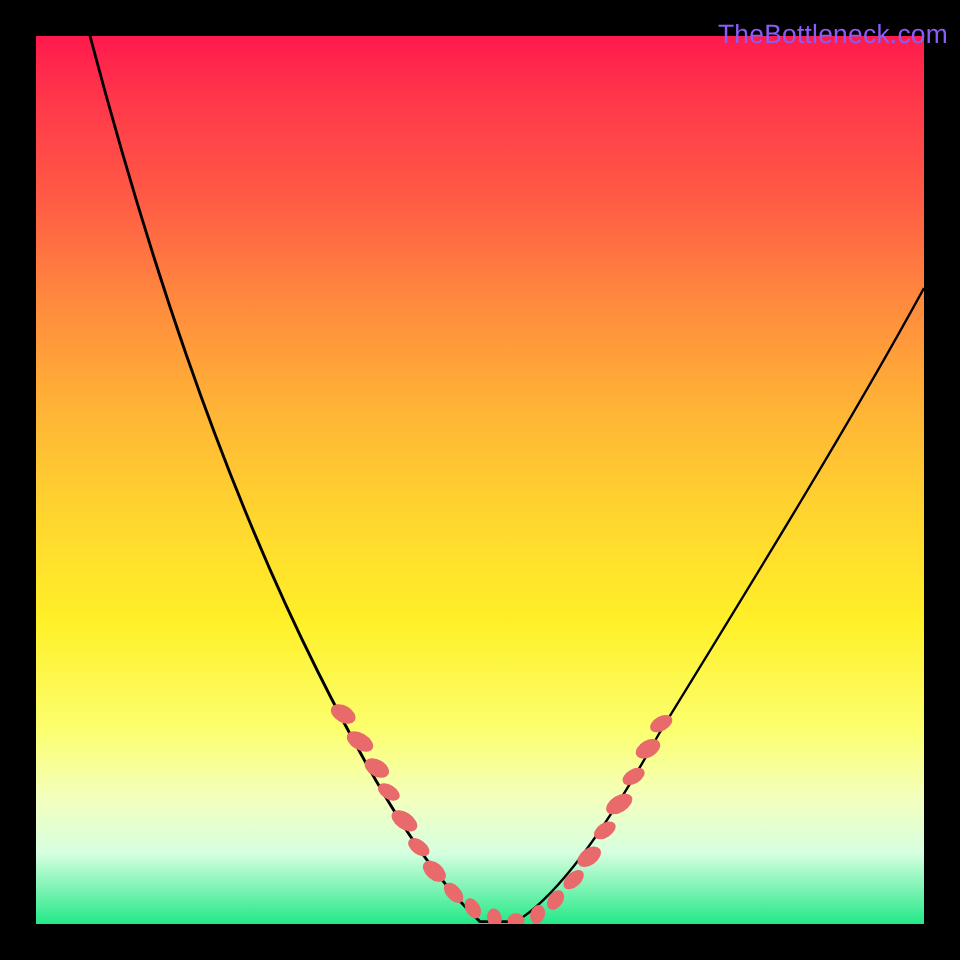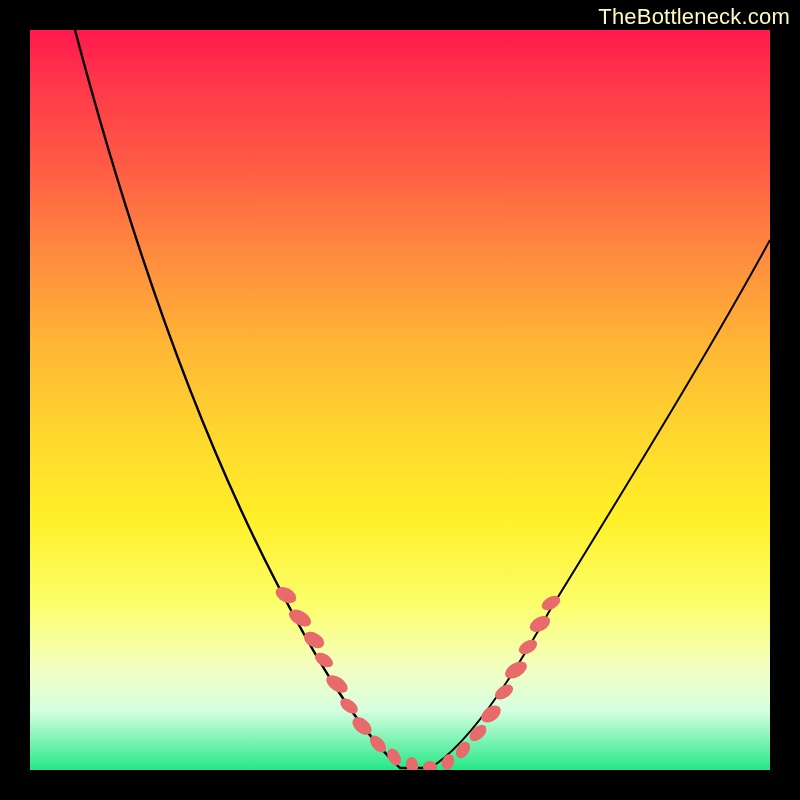--- a/index.html
+++ b/index.html
@@ -33,23 +33,23 @@
       #ffb436 42%,
       #ffd82e 55%,
       #fff028 66%,
       #fcff6e 78%,
       #f3ffbf 86%,
       #d6ffe0 92%,
       #23e887 100%);
   }
   .watermark {
     position: absolute;
-    top: 4px;
+    top: 16px;
     right: 10px;
-    color: #fef9c3;
+    color: #8b5cf6;
     font-size: 22px;
     font-weight: 500;
     letter-spacing: 0.2px;
     user-select: none;
   }
   svg.curves {
     position: absolute;
     left: 0;
     top: 0;
     width: 740px;

